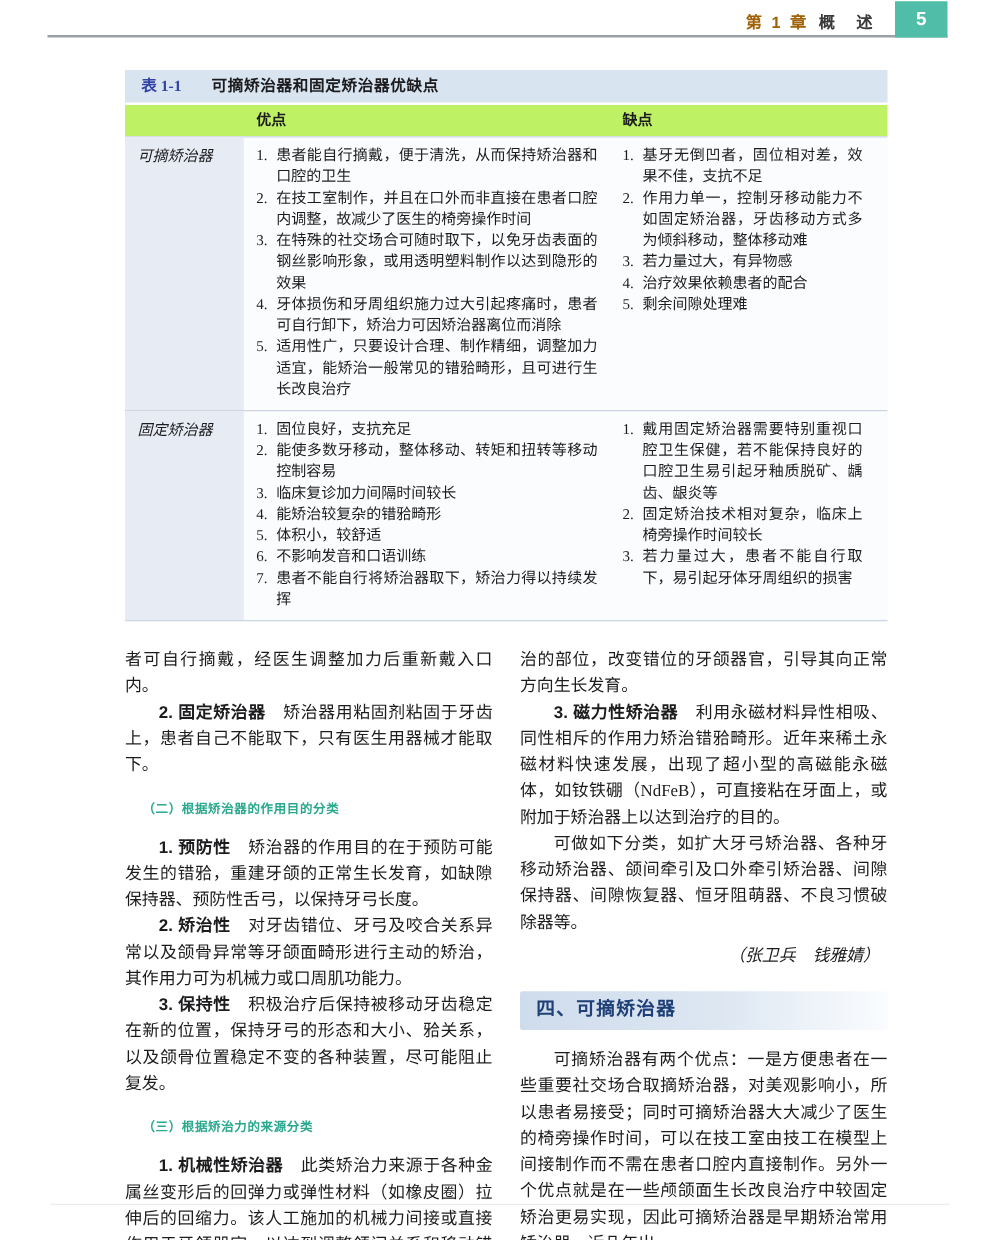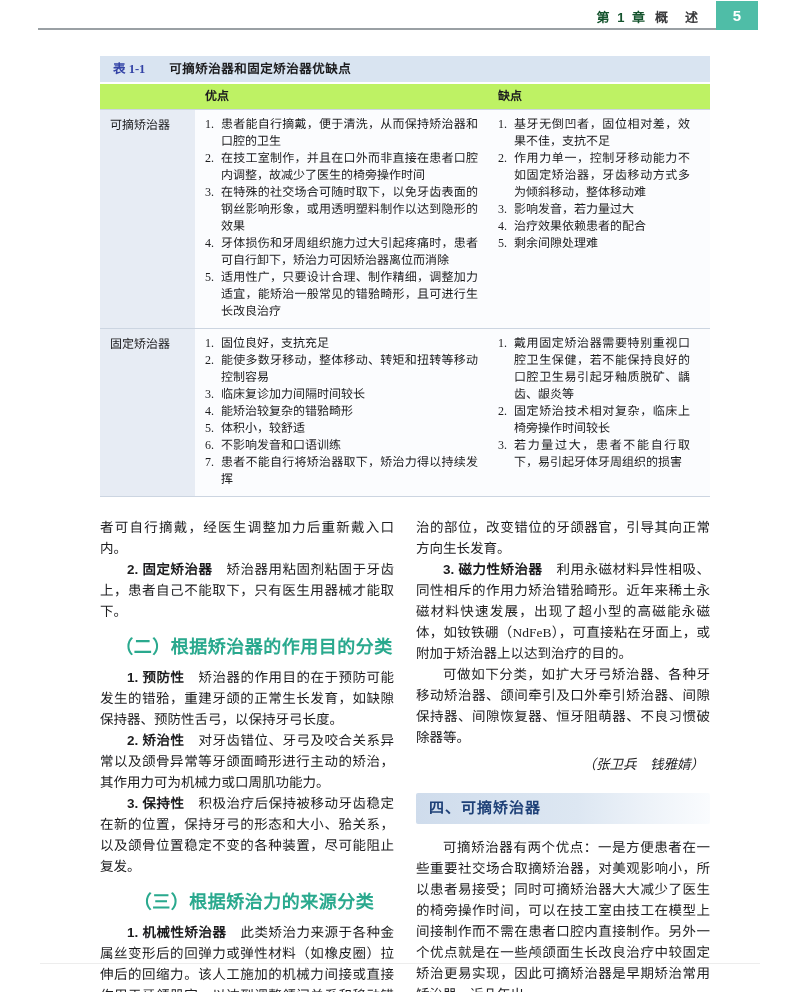--- a/index.html
+++ b/index.html
@@ -8,55 +8,55 @@
     height:992px; overflow:hidden; position:relative;
     font-family:"Liberation Serif","DejaVu Serif",serif;
     color:#1c1c1e;
     -webkit-font-smoothing:antialiased;
   }
   .page { width:800px; height:992px; position:relative; }
 
   
   .running-head { position:relative; height:30px; margin:0 42px 0 38px; border-bottom:2px solid #9aa0a4; }
   .rh-text { position:absolute; right:58px; top:7px; font-family:"Liberation Sans","DejaVu Sans",sans-serif; font-size:13px; font-weight:bold; letter-spacing:2px; }
-  .rh-chapter { color:#14532d; margin-right:8px; }
+  .rh-chapter { color:#a16207; margin-right:8px; }
   .rh-title { color:#3a3a3c; }
   .rh-pagebox { position:absolute; right:0; top:1px; width:42px; height:29px; background:#4fbda7; color:#ffffff;
     font-family:"Liberation Sans","DejaVu Sans",sans-serif; font-size:15px; font-weight:bold;
     display:flex; align-items:center; justify-content:center; }
 
   
   .content { margin:26px 90px 0 100px; width:610px; }
 
   
   .tbl { width:100%; font-size:12px; line-height:17px; }
   .tbl-caption { background:#d9e4f1; padding:5px 10px 4px 13px; border-bottom:2px solid #ffffff; font-weight:bold; font-size:12.5px; }
   .tbl-caption-label { color:#3343a6; margin-right:24px; }
   .tbl-caption-title { color:#1c1c1e; letter-spacing:.5px; }
   .tbl-head { display:flex; background:#bef264; font-weight:bold; }
   .tbl-row { display:flex; background:#fbfcfe; border-top:1px solid #ccd5e1; }
   .tbl-row:last-child { border-bottom:1px solid #ccd5e1; }
   .c-label { width:95px; flex:none; padding:7px 4px 6px 10px; }
-  .tbl-row .c-label { background:#e7ecf4; }
+  .tbl-row .c-label { background:#e7ecf4;font-style:italic; }
   .c-adv { width:293px; flex:none; padding:6px 10px 8px 10px; }
   .c-dis { flex:1; padding:6px 20px 8px 10px; }
   .tbl-head .c-adv, .tbl-head .c-dis { padding-top:4px; padding-bottom:4px; }
   ol.cell-list { list-style:none; counter-reset:n; }
   ol.cell-list li { counter-increment:n; position:relative; padding-left:16px; text-align:justify; }
   ol.cell-list li::before { content:counter(n) "."; position:absolute; left:0; }
 
   
   .columns { display:flex; gap:22px; margin-top:20px; }
   .col { width:294px; flex:none; font-size:13.5px; line-height:21px; }
   .para { text-align:justify; text-indent:2em; }
   .para.cont { text-indent:0; }
   .plabel { font-weight:bold; font-family:"Liberation Sans","DejaVu Sans",sans-serif;margin-top:20px; }
   .plabel::after { content:"\3000"; }
   .h-teal { color:#2aa98e; font-family:"Liberation Sans","DejaVu Sans",sans-serif;
-    font-weight:bold; font-size:18px; margin:15px 0 9px 14px; letter-spacing:.5px;text-align:center; }
+    font-weight:bold; font-size:10px; margin:15px 0 9px 14px; letter-spacing:.5px; }
   .authors { text-align:right; padding-right:6px; font-style:italic; margin-top:6px; }
   .h-box { margin:18px 0 13px 0; padding:5px 0 5px 13px;
     background:linear-gradient(90deg,#cfdcec 0%,#dde7f2 55%,#eef3f9 80%,#fafcfe 100%);
     color:#1e4077; font-family:Liberation Serif, serif;
     font-weight:bold; font-size:15px; letter-spacing:1px; border-radius:2px; }
 
   
   .footer-rule { position:absolute; left:40px; right:40px; bottom:28px; border-top:1px solid #ededed; }
 </style>
 </head>
@@ -91,21 +91,21 @@
             <li>在技工室制作，并且在口外而非直接在患者口腔内调整，故减少了医生的椅旁操作时间</li>
             <li>在特殊的社交场合可随时取下，以免牙齿表面的钢丝影响形象，或用透明塑料制作以达到隐形的效果</li>
             <li>牙体损伤和牙周组织施力过大引起疼痛时，患者可自行卸下，矫治力可因矫治器离位而消除</li>
             <li>适用性广，只要设计合理、制作精细，调整加力适宜，能矫治一般常见的错𬌗畸形，且可进行生长改良治疗</li>
           </ol>
         </div>
         <div class="c-dis">
           <ol class="cell-list">
             <li>基牙无倒凹者，固位相对差，效果不佳，支抗不足</li>
             <li>作用力单一，控制牙移动能力不如固定矫治器，牙齿移动方式多为倾斜移动，整体移动难</li>
-            <li>影响发音，若力量过大</li>
+            <li>若力量过大，有异物感</li>
             <li>治疗效果依赖患者的配合</li>
             <li>剩余间隙处理难</li>
           </ol>
         </div>
       </div>
 
       <div class="tbl-row">
         <div class="c-label">固定矫治器</div>
         <div class="c-adv">
           <ol class="cell-list">

